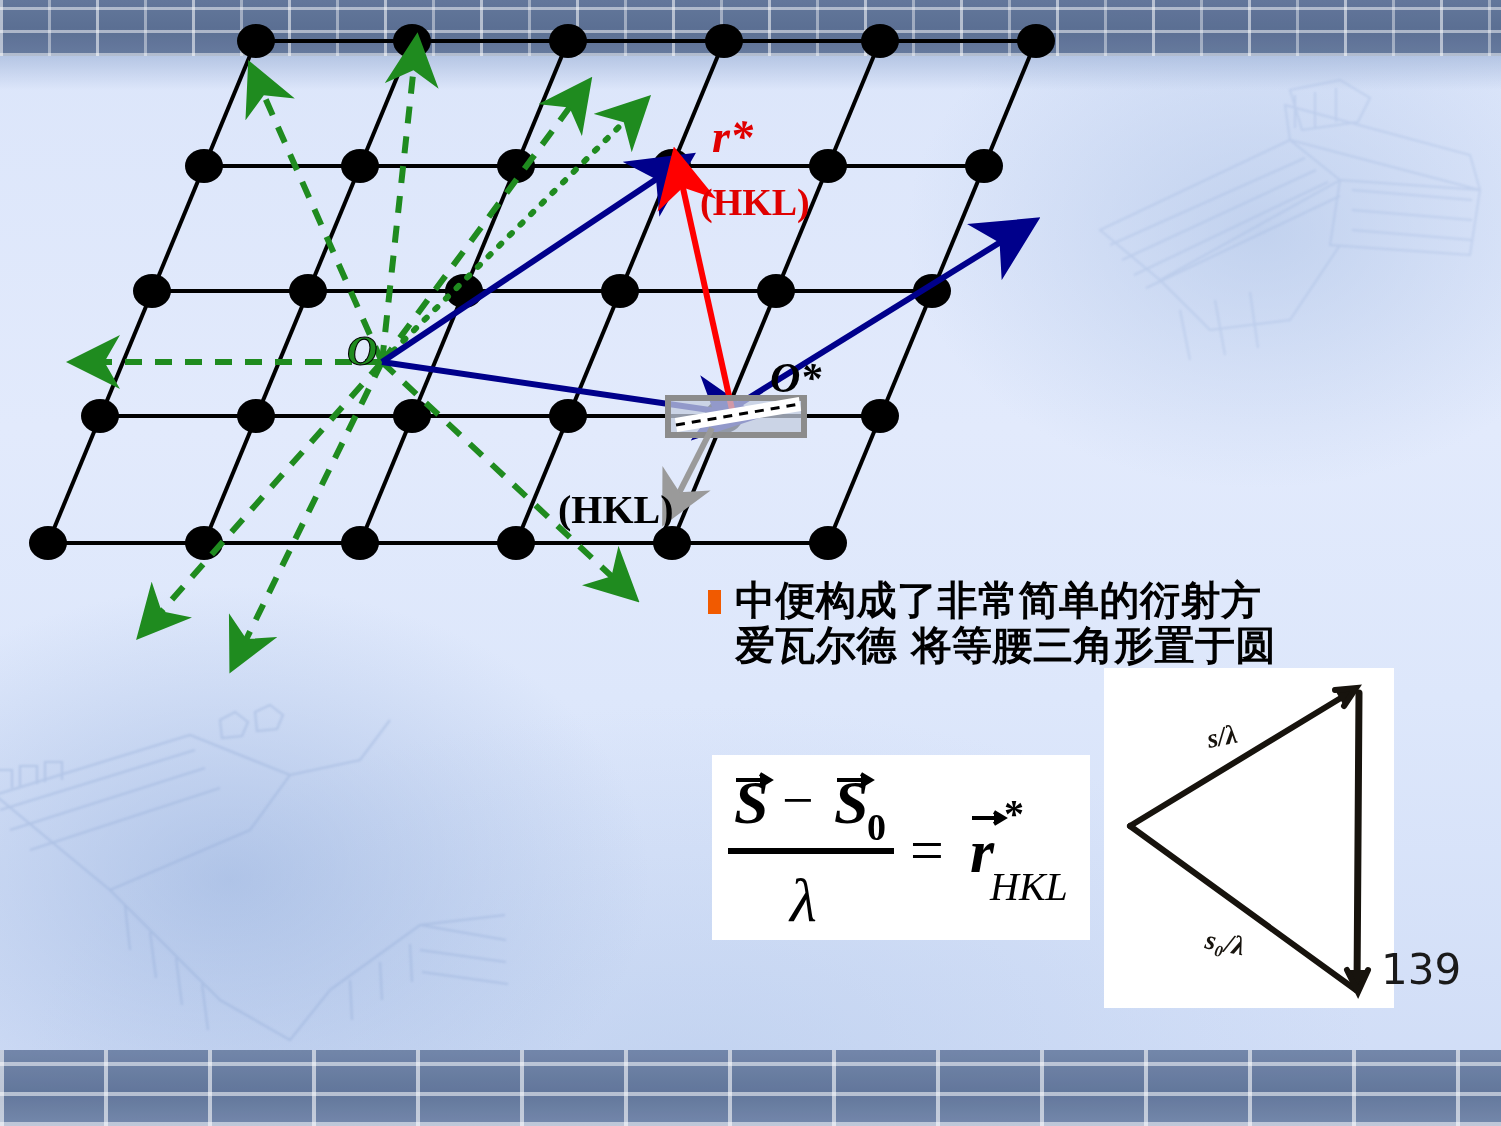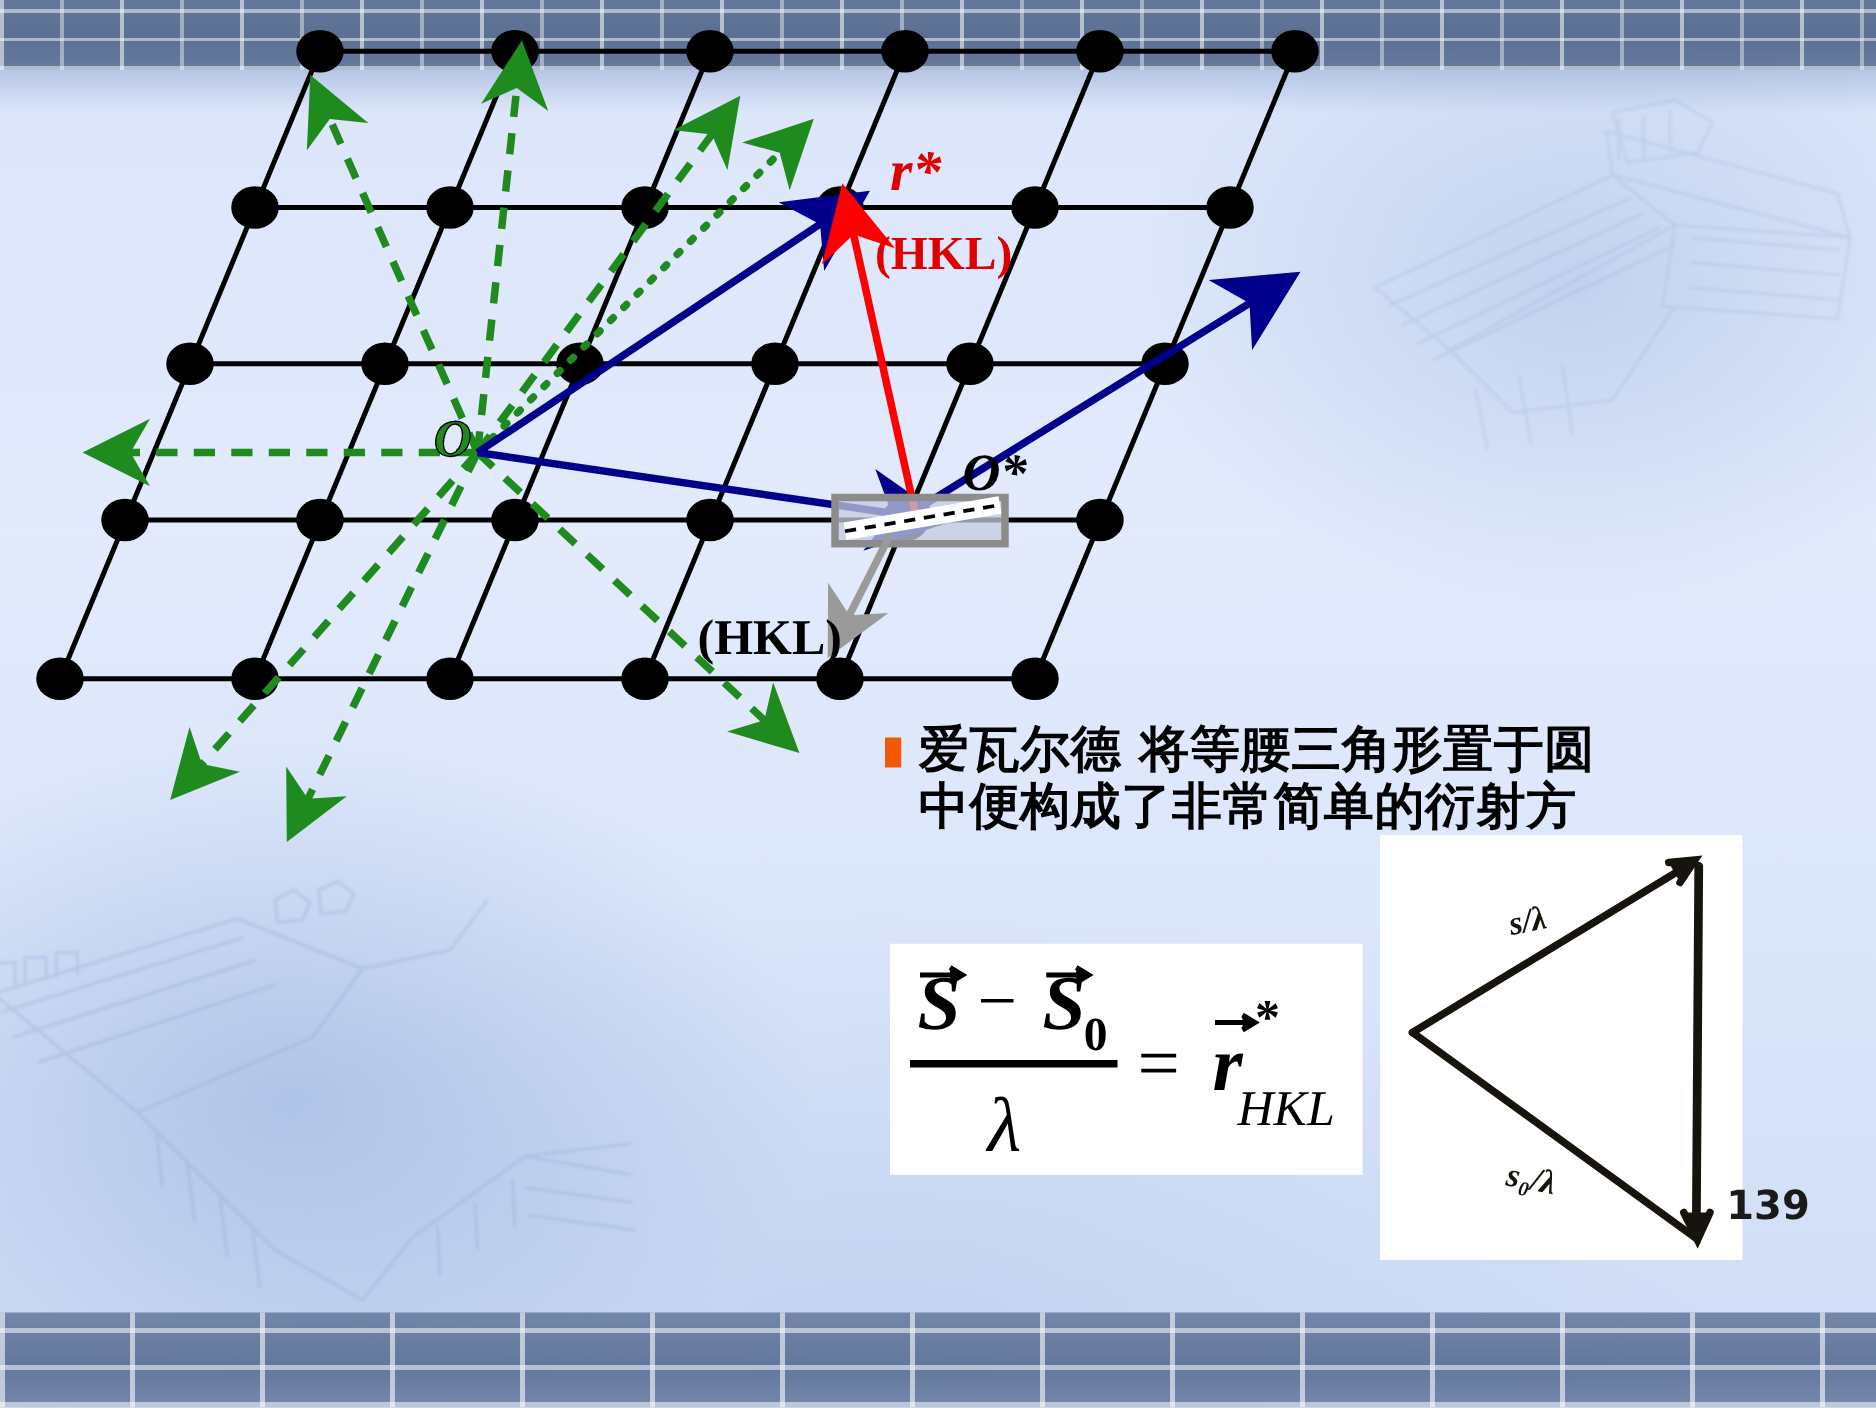--- a/index.html
+++ b/index.html
@@ -86,21 +86,21 @@
   #trifig{
     position:absolute;left:1104px;top:668px;width:290px;height:340px;
     background:#ffffff;
   }
   #trifig svg{display:block;}
 
   
   #pagenum{
     position:absolute;left:1381px;top:945px;
     font-family:"DejaVu Sans","Liberation Sans",sans-serif;
-    font-weight:bold;font-size:32px;color:#1a1a1a;
+    font-weight:normal;font-size:42px;color:#1a1a1a;
     letter-spacing:0px;
   }
 </style>
 </head>
 <body>
 
 <div id="slide">
 
   <div class="wm" style="left:1040px;top:70px;width:460px;height:340px;">
     <svg width="460" height="340" viewBox="0 0 460 340">
@@ -256,22 +256,22 @@
     <text x="712" y="152" fill="#e00000" font-family="Liberation Serif, serif" font-size="46" font-style="italic" font-weight="bold">r*</text>
     <text x="700" y="215" fill="#e00000" font-family="Liberation Serif, serif" font-size="38" font-weight="bold">(HKL)</text>
     <text x="347" y="365" fill="#1f8b1f" font-family="Liberation Serif, serif" font-size="42" font-style="italic" font-weight="bold" stroke="#000" stroke-width="1.1">O</text>
     <text x="770" y="392" fill="#000" font-family="Liberation Serif, serif" font-size="42" font-style="italic" font-weight="bold">O*</text>
     <text x="558" y="523" fill="#000" font-family="Liberation Serif, serif" font-size="40" font-weight="bold">(HKL)</text>
   </svg>
 
   <div class="cnblock">
     <div class="bullet"></div>
     <div class="cntext">
+      <div>中便构成了非常简单的衍射方</div>
       <div>爱瓦尔德 将等腰三角形置于圆</div>
-      <div>中便构成了非常简单的衍射方</div>
     </div>
   </div>
 
   <div id="formulabox">
     <svg width="378" height="185" viewBox="0 0 378 185">
 
       <g stroke="#000" stroke-width="4" fill="none">
         <line x1="24" y1="25" x2="57" y2="25"></line>
         <path d="M48 19 L58 25 L48 31" fill="#000"></path>
         <line x1="125" y1="25" x2="158" y2="25"></line>

